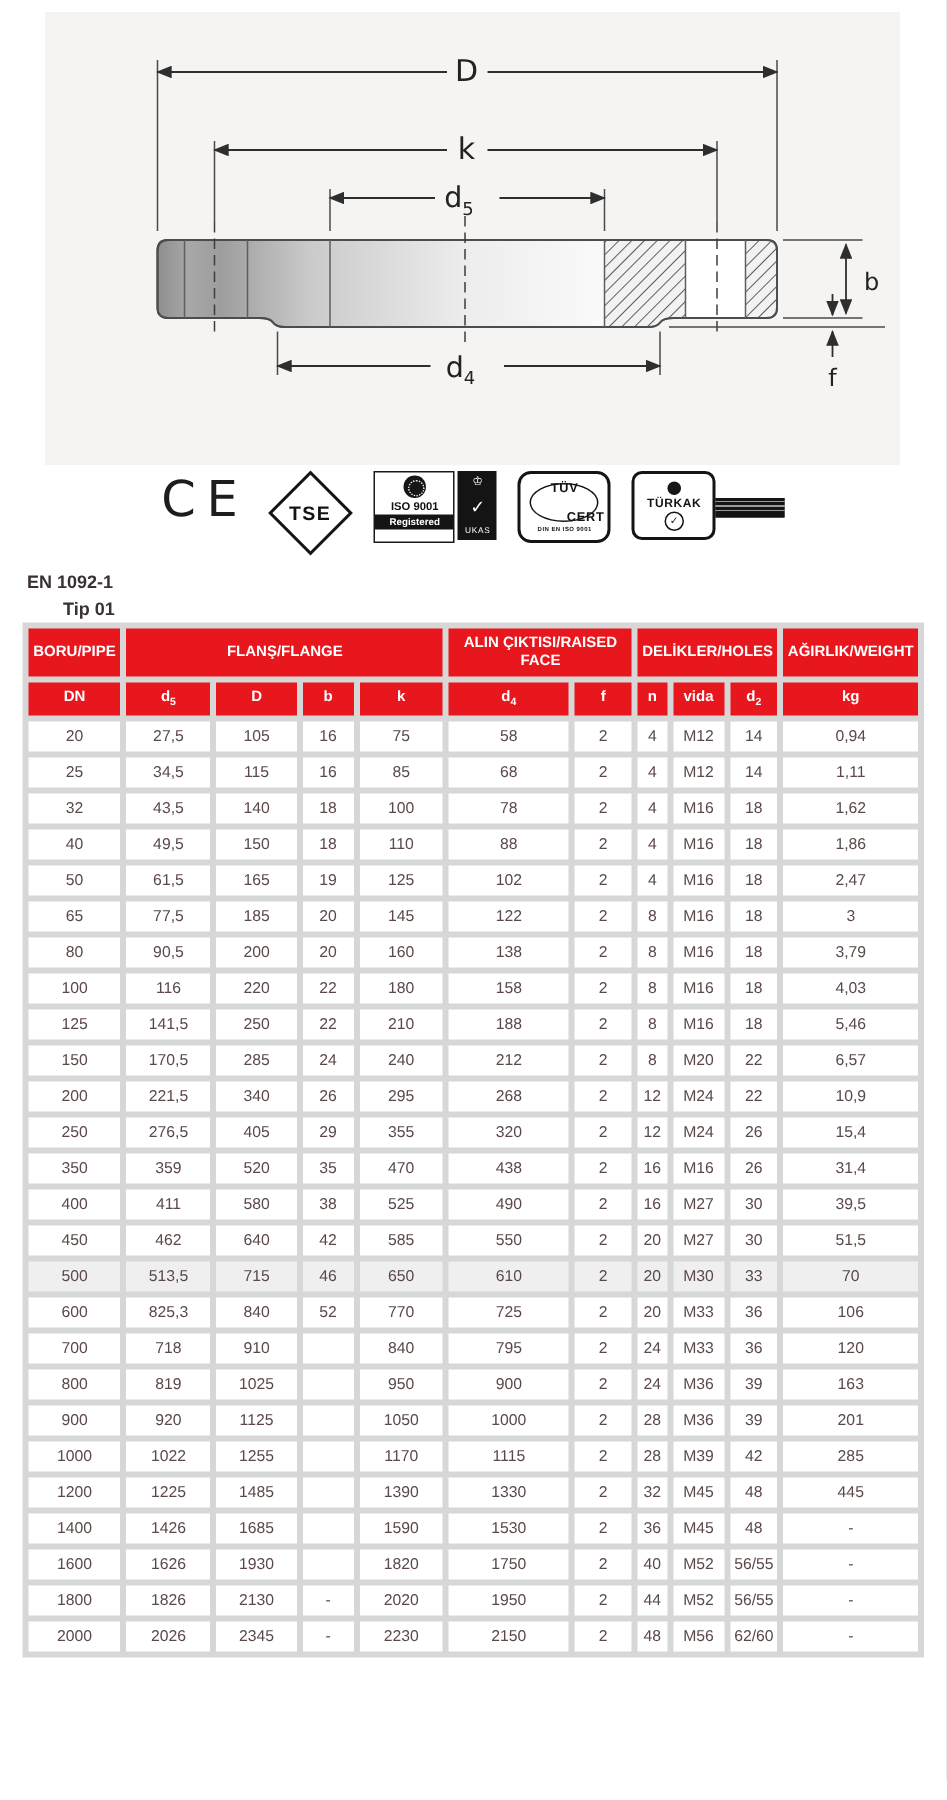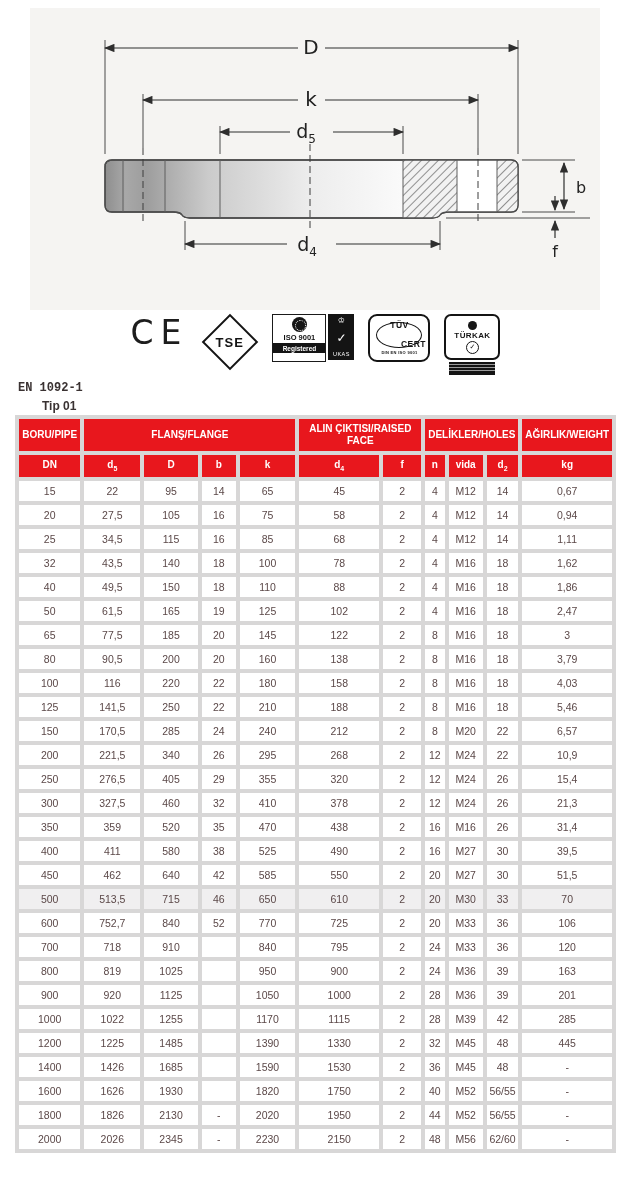--- a/index.html
+++ b/index.html
@@ -65,40 +65,40 @@
     width:58px;height:44px;border:2px solid #141414;border-radius:9px;background:#fff;
     display:flex;flex-direction:column;align-items:center;justify-content:center;
   }
   .tuv-ellipse{
     width:44px;height:24px;border:1.5px solid #141414;border-radius:50%;
     display:flex;flex-direction:column;align-items:center;justify-content:center;line-height:1;gap:11px;
   }
   .tuv-top{font-size:8.5px;font-weight:bold;color:#141414;letter-spacing:.5px;}
   .tuv-bottom{font-size:8.5px;font-weight:bold;color:#141414;letter-spacing:.5px;margin-left:28px;}
   .tuv-sub{font-size:4px;color:#141414;margin-top:2px;font-weight:bold;letter-spacing:.3px;}
-  .turkak-wrap{display:flex;flex-direction:column;align-items:center;}
+  .turkak-wrap{display:flex;flex-direction:row;align-items:center;}
   .turkak-badge{
     width:52px;height:42px;border:2px solid #141414;border-radius:7px;background:#fff;
     display:flex;flex-direction:column;align-items:center;justify-content:center;gap:1px;
   }
   .turkak-globe{width:9px;height:9px;border-radius:50%;background:#161616;}
   .turkak-name{font-size:8px;font-weight:bold;color:#141414;letter-spacing:.4px;}
   .turkak-check{
     width:11px;height:11px;border:1px solid #141414;border-radius:50%;
     font-size:7px;display:flex;align-items:center;justify-content:center;color:#141414;
   }
   .turkak-caption{
     margin-top:2px;width:46px;height:13px;background:#141414;
     background-image:linear-gradient(#141414 2px,#9a9a9a 2px,#9a9a9a 3px,#141414 3px,
       #141414 5px,#9a9a9a 5px,#9a9a9a 6px,#141414 6px,#141414 8px,#9a9a9a 8px,#9a9a9a 9px,#141414 9px);
   }
 
   
   .std-title{
-    position:absolute;left:18px;top:381px;font-size:12px;font-weight:bold;color:#3a3232;font-family:Liberation Mono, monospace;
+    position:absolute;left:18px;top:381px;font-size:12px;font-weight:bold;color:#3a3232;
   }
   .tip-title{
     position:absolute;left:18px;top:399px;font-size:12px;font-weight:bold;color:#3a3232;margin-left:24px;
   }
 
   
   .tbl-wrap{position:absolute;left:15px;top:415px;width:601px;}
   table.dim{
     border-collapse:separate;border-spacing:4px;background:#d8d7d7;
     width:601px;table-layout:fixed;
@@ -296,33 +296,20 @@
         <th><span>d</span><sub>4</sub></th>
         <th><span>f</span><sub></sub></th>
         <th><span>n</span><sub></sub></th>
         <th><span>vida</span><sub></sub></th>
         <th><span>d</span><sub>2</sub></th>
         <th><span>kg</span><sub></sub></th>
       </tr>
     </thead>
     <tbody>
         <tr>
-          <td>15</td>
-          <td>22</td>
-          <td>95</td>
-          <td>14</td>
-          <td>65</td>
-          <td>45</td>
-          <td>2</td>
-          <td>4</td>
-          <td>M12</td>
-          <td>14</td>
-          <td>0,67</td>
-        </tr>
-        <tr>
           <td>20</td>
           <td>27,5</td>
           <td>105</td>
           <td>16</td>
           <td>75</td>
           <td>58</td>
           <td>2</td>
           <td>4</td>
           <td>M12</td>
           <td>14</td>
@@ -463,33 +450,20 @@
           <td>276,5</td>
           <td>405</td>
           <td>29</td>
           <td>355</td>
           <td>320</td>
           <td>2</td>
           <td>12</td>
           <td>M24</td>
           <td>26</td>
           <td>15,4</td>
-        </tr>
-        <tr>
-          <td>300</td>
-          <td>327,5</td>
-          <td>460</td>
-          <td>32</td>
-          <td>410</td>
-          <td>378</td>
-          <td>2</td>
-          <td>12</td>
-          <td>M24</td>
-          <td>26</td>
-          <td>21,3</td>
         </tr>
         <tr>
           <td>350</td>
           <td>359</td>
           <td>520</td>
           <td>35</td>
           <td>470</td>
           <td>438</td>
           <td>2</td>
           <td>16</td>
@@ -531,21 +505,21 @@
           <td>650</td>
           <td>610</td>
           <td>2</td>
           <td>20</td>
           <td>M30</td>
           <td>33</td>
           <td>70</td>
         </tr>
         <tr>
           <td>600</td>
-          <td>752,7</td>
+          <td>825,3</td>
           <td>840</td>
           <td>52</td>
           <td>770</td>
           <td>725</td>
           <td>2</td>
           <td>20</td>
           <td>M33</td>
           <td>36</td>
           <td>106</td>
         </tr>

